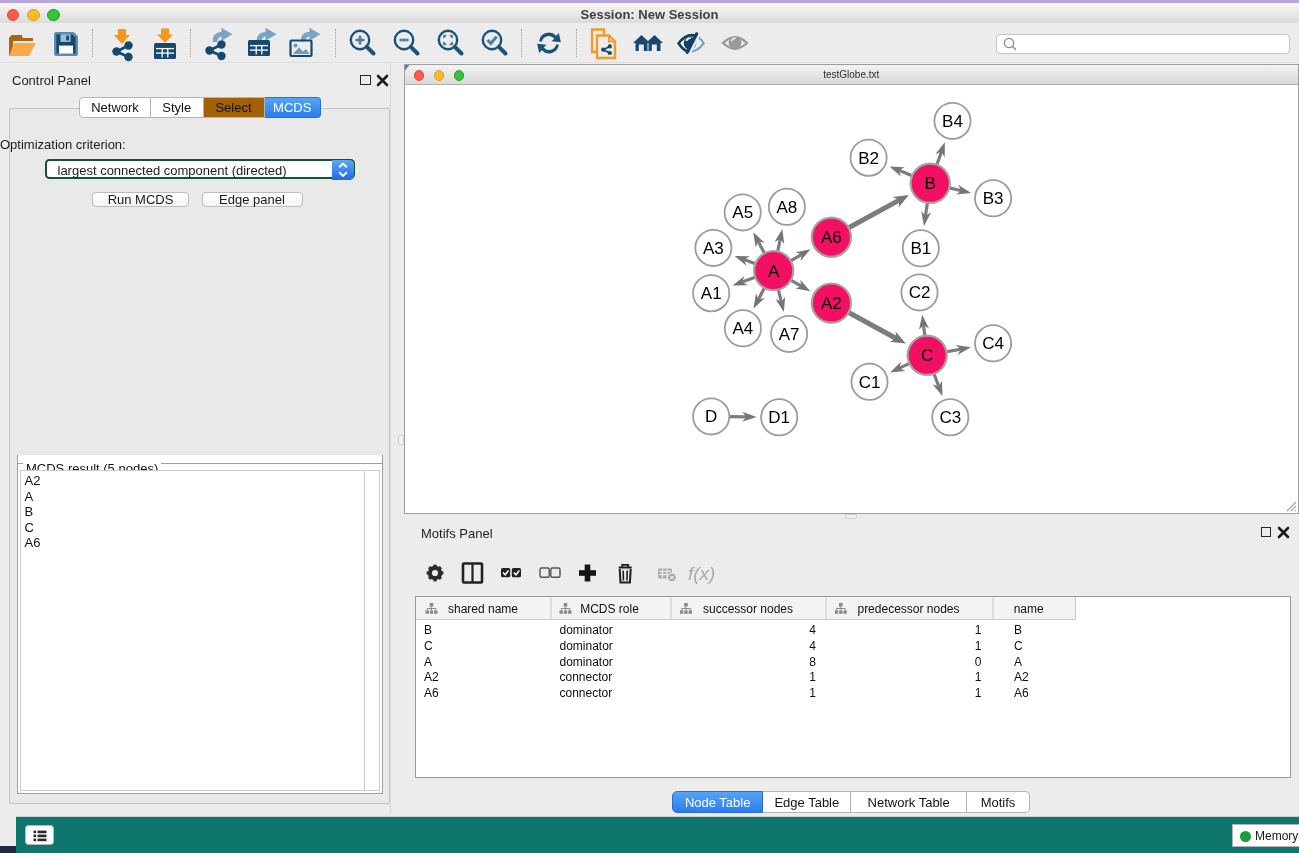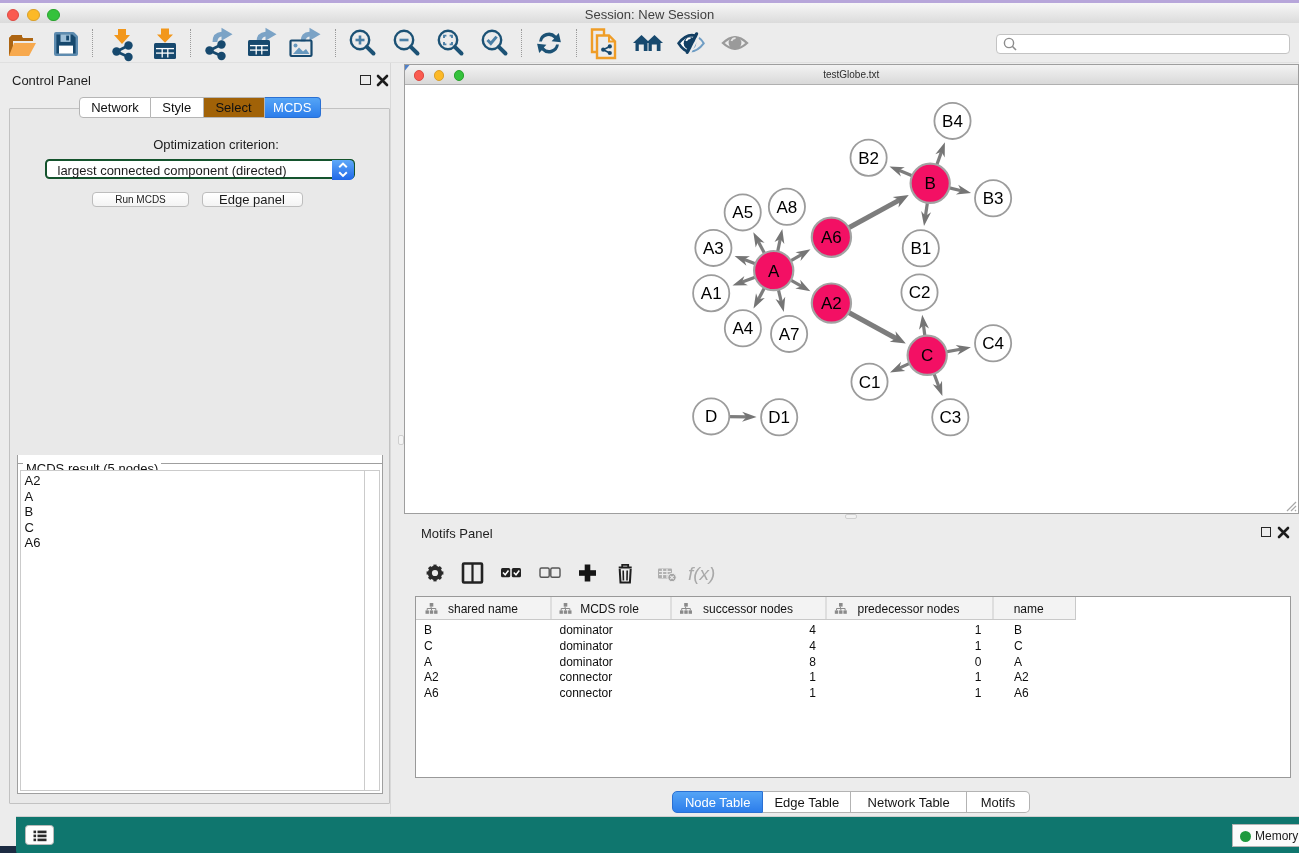--- a/index.html
+++ b/index.html
@@ -6,21 +6,21 @@
   html,body { width:1299px; height:853px; overflow:hidden; }
   body { font-family:"Liberation Sans", sans-serif; background:#ececec; position:relative; -webkit-font-smoothing:antialiased; }
   .abs { position:absolute; }
   .topstrip { left:0; top:0; width:1299px; height:3px; background:#b7a6da; }
   .titlebar { left:0; top:3px; width:1299px; height:19.5px;
     background:linear-gradient(#f7f7f7,#dbdbdb); }
   .tl { border-radius:50%; width:12.4px; height:12.4px; top:5.6px; }
   .tl.r { left:6.8px; background:#fa5b50; border:1px solid #dd4a43; }
   .tl.y { left:27.2px; background:#fcb927; border:1px solid #d9a02c; }
   .tl.g { left:47.2px; background:#35c23c; border:1px solid #2aa32f; }
-  .maintitle { left:0; top:4px; width:1299px; text-align:center; font-size:13px; color:#404040; }
+  .maintitle { left:0; top:4px; width:1299px; text-align:center; font-size:13px; color:#404040;font-weight:bold; }
   .toolbar { left:0; top:22.5px; width:1299px; height:40px; background:#ececec; border-bottom:1px solid #e0e0e0; }
   .sep { top:6px; height:28px; width:0; border-left:1px dotted #9a9a9a; }
   .icon { position:absolute; top:4px; }
   .searchbox { left:996px; top:11px; width:294px; height:20.5px; background:#fff;
     border:1px solid #c3c3c3; border-radius:4px; }
   .winborder { border:1px solid #9e9e9e; }
   text { font-family:"Liberation Sans", sans-serif; }
 </style>
 </head>
 <body>
@@ -191,31 +191,31 @@
   <svg class="abs" style="left:376px;top:11px" width="13" height="13" viewBox="0 0 13 13">
     <path d="M2 2 L11 11 M11 2 L2 11" stroke="#1c1c1c" stroke-width="2.6" stroke-linecap="round"></path>
   </svg>
   <div class="abs" style="left:8.5px;top:45.5px;width:381px;height:696px;border:1px solid #c2c2c2;background:#e9e9e9;border-radius:1px"></div>
   <div class="abs" style="left:79px;top:34px;height:21.5px;display:flex;font-size:13px;color:#111;text-align:center">
     <div style="width:72px;background:#fff;border:1px solid #b5b5b5;border-radius:4px 0 0 4px;line-height:20px">Network</div>
     <div style="width:52.5px;background:#fff;border:1px solid #b5b5b5;border-left:none;line-height:20px">Style</div>
     <div style="width:61px;background:#a16207;border:1px solid #b5b5b5;border-left:none;line-height:20px">Select</div>
     <div style="width:56.5px;background:linear-gradient(#55a5f6,#2c7deb);color:#fff;border:1px solid #2a70d3;border-left:none;border-radius:0 4px 4px 0;line-height:20px">MCDS</div>
   </div>
-  <div class="abs" style="left:0;top:74.5px;width:432px;text-align:center;font-size:13px;color:#1b1b1b">Optimization criterion:</div>
+  <div class="abs" style="left:0;top:74.5px;width:432px;text-align:left;font-size:13px;color:#1b1b1b">Optimization criterion:</div>
   <div class="abs" style="left:44.5px;top:96.5px;width:310px;height:19.5px;background:#fff;border:2px solid #14532d;border-radius:4.5px">
     <div class="abs" style="left:11px;top:2px;font-size:13px;color:#1b1b1b">largest connected component (directed)</div>
     <div class="abs" style="right:-1px;top:-1px;width:22px;height:19.5px;border-radius:0 4.5px 4.5px 0;background:linear-gradient(#5fa9f8,#2068e8)">
       <svg width="22" height="19.5" viewBox="0 0 22 19.5">
         <path d="M7.2 7.2 L11 3.6 L14.8 7.2" fill="none" stroke="#fff" stroke-width="2"></path>
         <path d="M7.2 12.3 L11 15.9 L14.8 12.3" fill="none" stroke="#fff" stroke-width="2"></path>
       </svg>
     </div>
   </div>
-  <div class="abs" style="left:92px;top:129px;width:97px;height:15px;background:linear-gradient(#ffffff,#f3f3f3);border:1px solid #bdbdbd;border-radius:4px;font-size:10px;color:#1b1b1b;text-align:center;line-height:14px">Run MCDS</div>
+  <div class="abs" style="left:92px;top:129px;width:97px;height:15px;background:linear-gradient(#ffffff,#f3f3f3);border:1px solid #bdbdbd;border-radius:4px;font-size:13px;color:#1b1b1b;text-align:center;line-height:14px">Run MCDS</div>
   <div class="abs" style="left:201.5px;top:129px;width:101px;height:15px;background:linear-gradient(#ffffff,#f3f3f3);border:1px solid #bdbdbd;border-radius:4px;font-size:13px;color:#1b1b1b;text-align:center;line-height:14px">Edge panel</div>
 
   <div class="abs" style="left:17px;top:392.5px;width:365.5px;height:339px;background:#fff;border:1px solid #9f9f9f;border-top:none"></div>
   <div class="abs" style="left:17px;top:400.5px;width:6px;height:1px;background:#9f9f9f"></div>
   <div class="abs" style="left:161px;top:400.5px;width:221.5px;height:1px;background:#9f9f9f"></div>
   <div class="abs" style="left:24px;top:394px;font-size:13px;color:#111;background:#fff;padding:4px 2px">MCDS result (5 nodes)</div>
   <div class="abs" style="left:20px;top:407.5px;width:359.5px;height:320.5px;border:1px solid #cbcbcb;background:#fff">
     <div class="abs" style="right:14px;top:0;width:0;height:320px;border-left:1px solid #cbcbcb"></div>
     <div style="padding:2px 0 0 3.5px;font-size:13px;color:#111;line-height:15.6px">A2<br>A<br>B<br>C<br>A6</div>
   </div>

